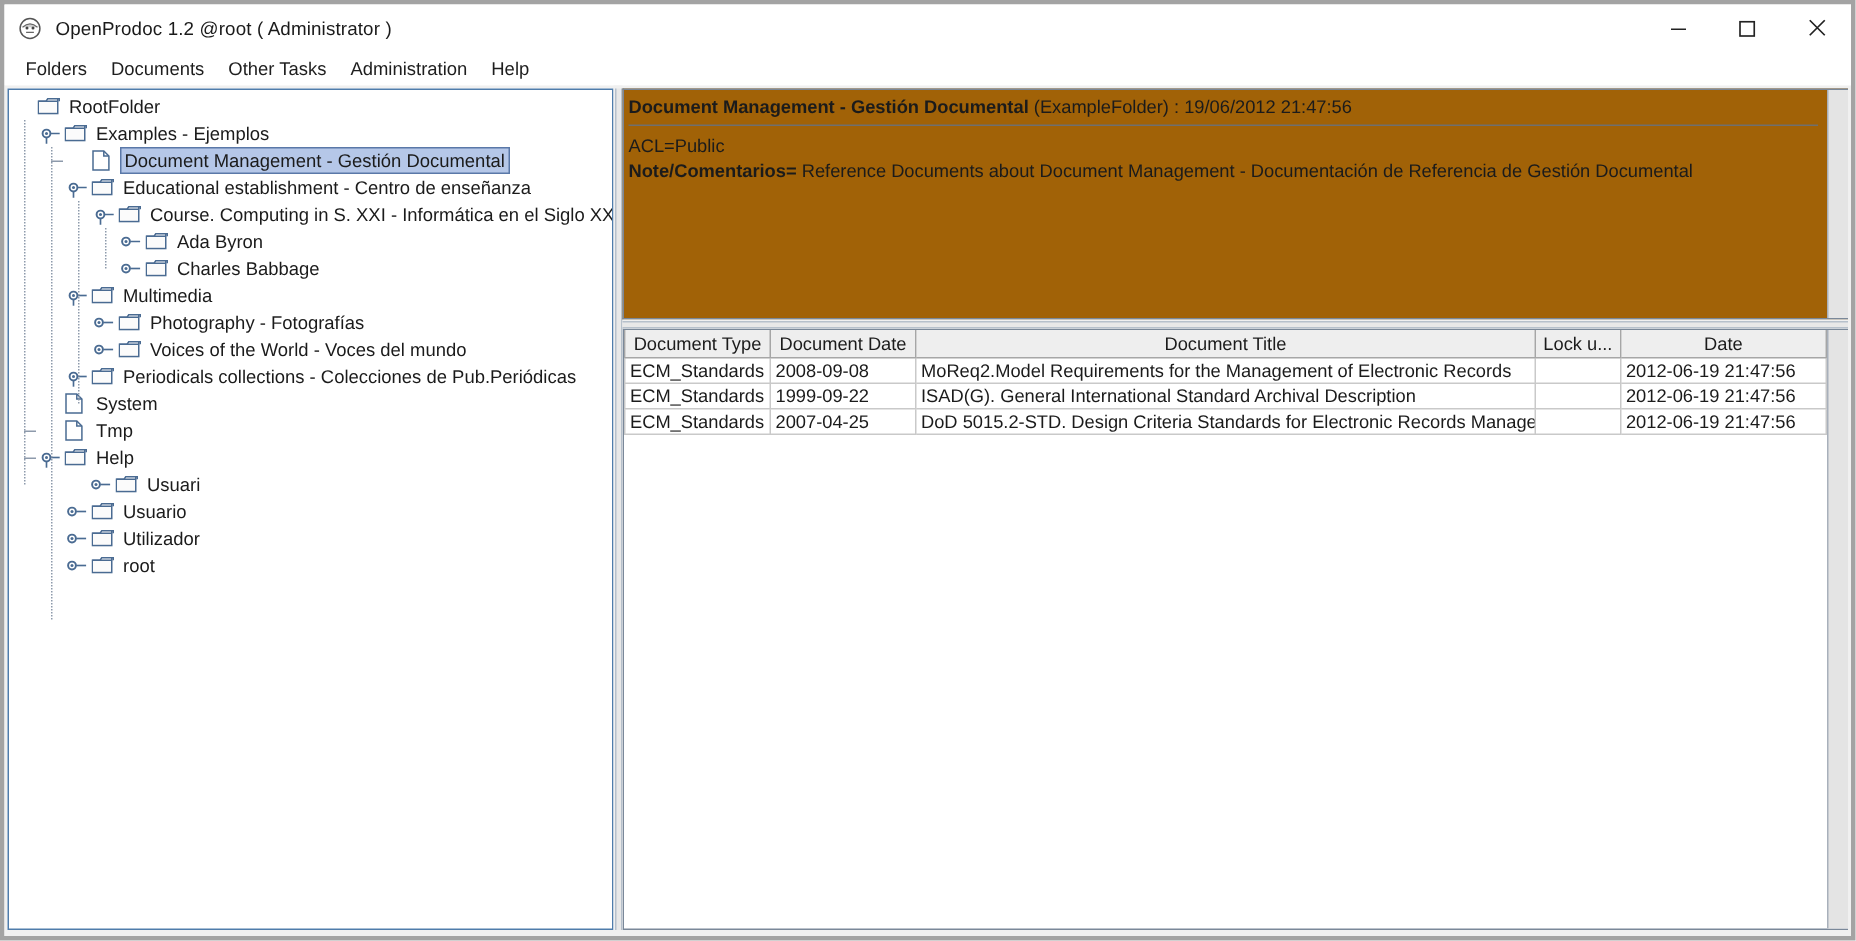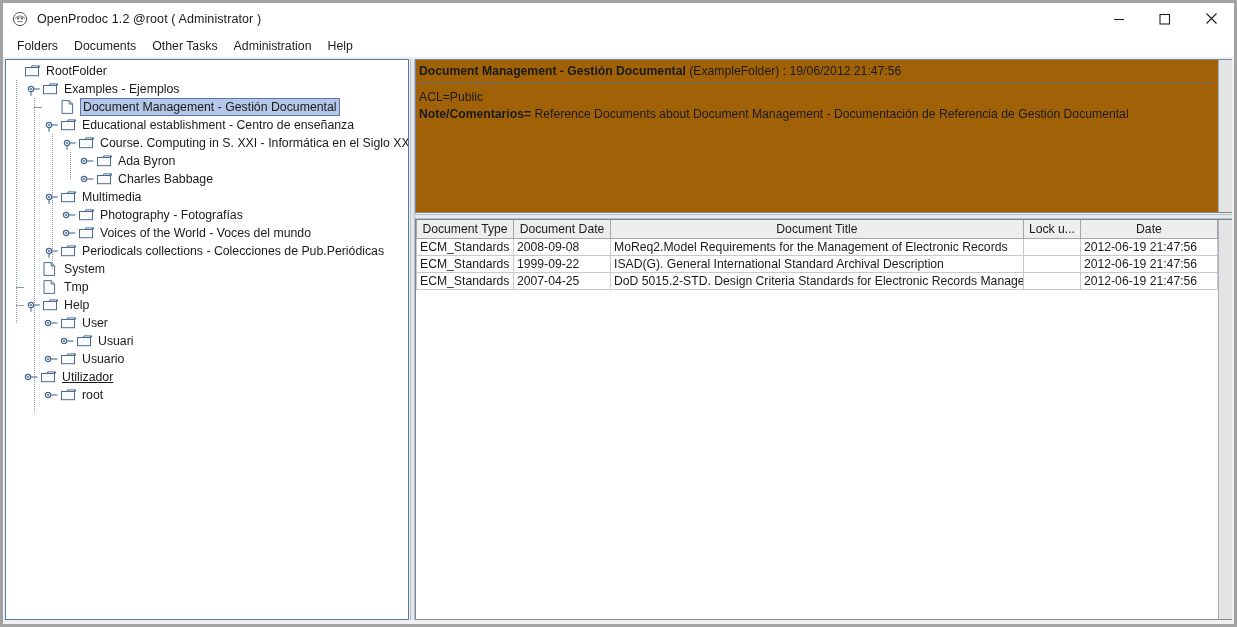--- a/index.html
+++ b/index.html
@@ -470,72 +470,55 @@
             </span>
             <span class="ticon">
               <svg width="15" height="13" viewBox="0 0 15 13">
                 <path d="M0.5 3.5 h5.2 l1.1 -1.6 h7.7 v1.6" fill="#fdfdfd" stroke="#4a6b92" stroke-width="1"></path>
                 <rect x="0.5" y="3.5" width="13" height="8.2" fill="#fbfbfb" stroke="#4a6b92" stroke-width="1"></rect>
                 <path d="M13.5 3.5 l0 -1.6" stroke="#4a6b92" stroke-width="1"></path>
               </svg>
             </span>
             <span class="tlabel">Help</span>
           </div>
+          <div class="tnode" style="padding-left: 38px; margin-left: 16px;">
+            <span class="thandle">
+              <svg width="16" height="18" viewBox="0 0 16 18">
+                <circle cx="4" cy="9" r="2.6" fill="none" stroke="#4a6b92" stroke-width="1.3"></circle>
+                <circle cx="4" cy="9" r="1" fill="#4a6b92"></circle>
+                <path d="M6.8 9 h6.6" stroke="#4a6b92" stroke-width="1.1"></path>
+              </svg>
+            </span>
+            <span class="ticon">
+              <svg width="15" height="13" viewBox="0 0 15 13">
+                <path d="M0.5 3.5 h5.2 l1.1 -1.6 h7.7 v1.6" fill="#fdfdfd" stroke="#4a6b92" stroke-width="1"></path>
+                <rect x="0.5" y="3.5" width="13" height="8.2" fill="#fbfbfb" stroke="#4a6b92" stroke-width="1"></rect>
+                <path d="M13.5 3.5 l0 -1.6" stroke="#4a6b92" stroke-width="1"></path>
+              </svg>
+            </span>
+            <span class="tlabel">Usuari</span>
+          </div>
           <div class="tnode" style="padding-left: 38px;">
             <span class="thandle">
               <svg width="16" height="18" viewBox="0 0 16 18">
                 <circle cx="4" cy="9" r="2.6" fill="none" stroke="#4a6b92" stroke-width="1.3"></circle>
                 <circle cx="4" cy="9" r="1" fill="#4a6b92"></circle>
                 <path d="M6.8 9 h6.6" stroke="#4a6b92" stroke-width="1.1"></path>
               </svg>
             </span>
             <span class="ticon">
               <svg width="15" height="13" viewBox="0 0 15 13">
                 <path d="M0.5 3.5 h5.2 l1.1 -1.6 h7.7 v1.6" fill="#fdfdfd" stroke="#4a6b92" stroke-width="1"></path>
                 <rect x="0.5" y="3.5" width="13" height="8.2" fill="#fbfbfb" stroke="#4a6b92" stroke-width="1"></rect>
                 <path d="M13.5 3.5 l0 -1.6" stroke="#4a6b92" stroke-width="1"></path>
               </svg>
             </span>
-            <span class="tlabel">User</span>
-          </div>
-          <div class="tnode" style="padding-left: 38px; margin-left: 16px;">
-            <span class="thandle">
-              <svg width="16" height="18" viewBox="0 0 16 18">
-                <circle cx="4" cy="9" r="2.6" fill="none" stroke="#4a6b92" stroke-width="1.3"></circle>
-                <circle cx="4" cy="9" r="1" fill="#4a6b92"></circle>
-                <path d="M6.8 9 h6.6" stroke="#4a6b92" stroke-width="1.1"></path>
-              </svg>
-            </span>
-            <span class="ticon">
-              <svg width="15" height="13" viewBox="0 0 15 13">
-                <path d="M0.5 3.5 h5.2 l1.1 -1.6 h7.7 v1.6" fill="#fdfdfd" stroke="#4a6b92" stroke-width="1"></path>
-                <rect x="0.5" y="3.5" width="13" height="8.2" fill="#fbfbfb" stroke="#4a6b92" stroke-width="1"></rect>
-                <path d="M13.5 3.5 l0 -1.6" stroke="#4a6b92" stroke-width="1"></path>
-              </svg>
-            </span>
-            <span class="tlabel">Usuari</span>
+            <span class="tlabel">Usuario</span>
           </div>
           <div class="tnode" style="padding-left: 38px;">
-            <span class="thandle">
-              <svg width="16" height="18" viewBox="0 0 16 18">
-                <circle cx="4" cy="9" r="2.6" fill="none" stroke="#4a6b92" stroke-width="1.3"></circle>
-                <circle cx="4" cy="9" r="1" fill="#4a6b92"></circle>
-                <path d="M6.8 9 h6.6" stroke="#4a6b92" stroke-width="1.1"></path>
-              </svg>
-            </span>
-            <span class="ticon">
-              <svg width="15" height="13" viewBox="0 0 15 13">
-                <path d="M0.5 3.5 h5.2 l1.1 -1.6 h7.7 v1.6" fill="#fdfdfd" stroke="#4a6b92" stroke-width="1"></path>
-                <rect x="0.5" y="3.5" width="13" height="8.2" fill="#fbfbfb" stroke="#4a6b92" stroke-width="1"></rect>
-                <path d="M13.5 3.5 l0 -1.6" stroke="#4a6b92" stroke-width="1"></path>
-              </svg>
-            </span>
-            <span class="tlabel">Usuario</span>
-          </div>
-          <div class="tnode" style="padding-left: 18px; text-decoration: underline;">
             <span class="thandle">
               <svg width="16" height="18" viewBox="0 0 16 18">
                 <circle cx="4" cy="9" r="2.6" fill="none" stroke="#4a6b92" stroke-width="1.3"></circle>
                 <circle cx="4" cy="9" r="1" fill="#4a6b92"></circle>
                 <path d="M6.8 9 h6.6" stroke="#4a6b92" stroke-width="1.1"></path>
               </svg>
             </span>
             <span class="ticon">
               <svg width="15" height="13" viewBox="0 0 15 13">
                 <path d="M0.5 3.5 h5.2 l1.1 -1.6 h7.7 v1.6" fill="#fdfdfd" stroke="#4a6b92" stroke-width="1"></path>

